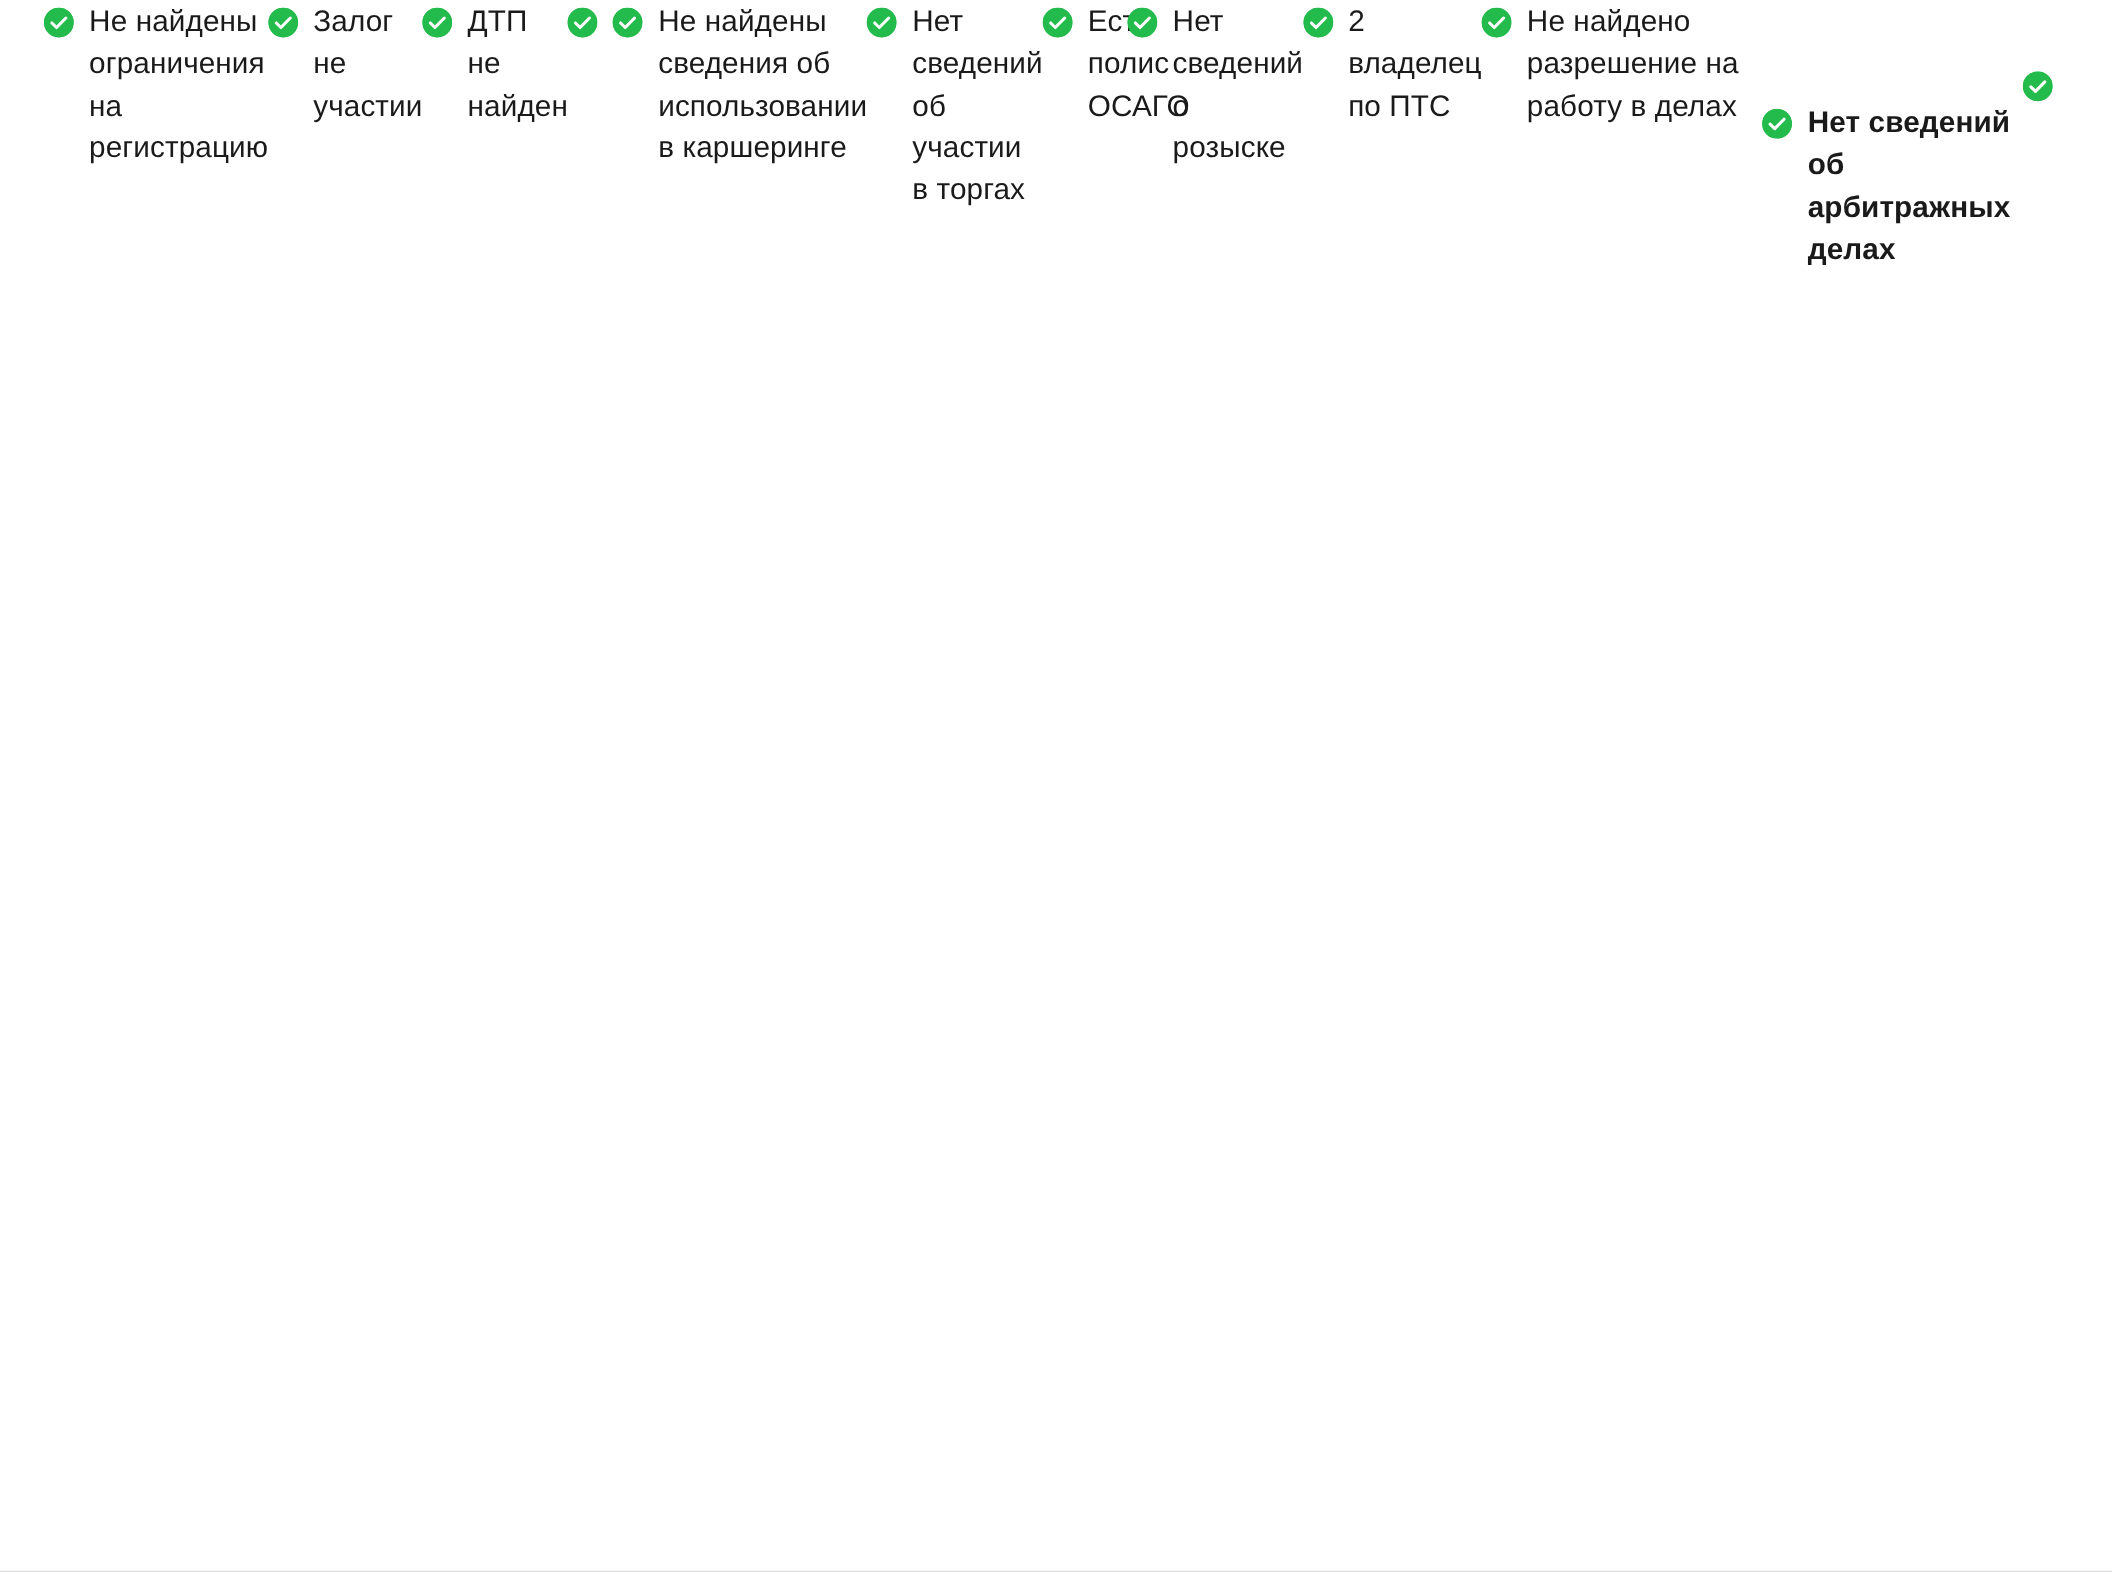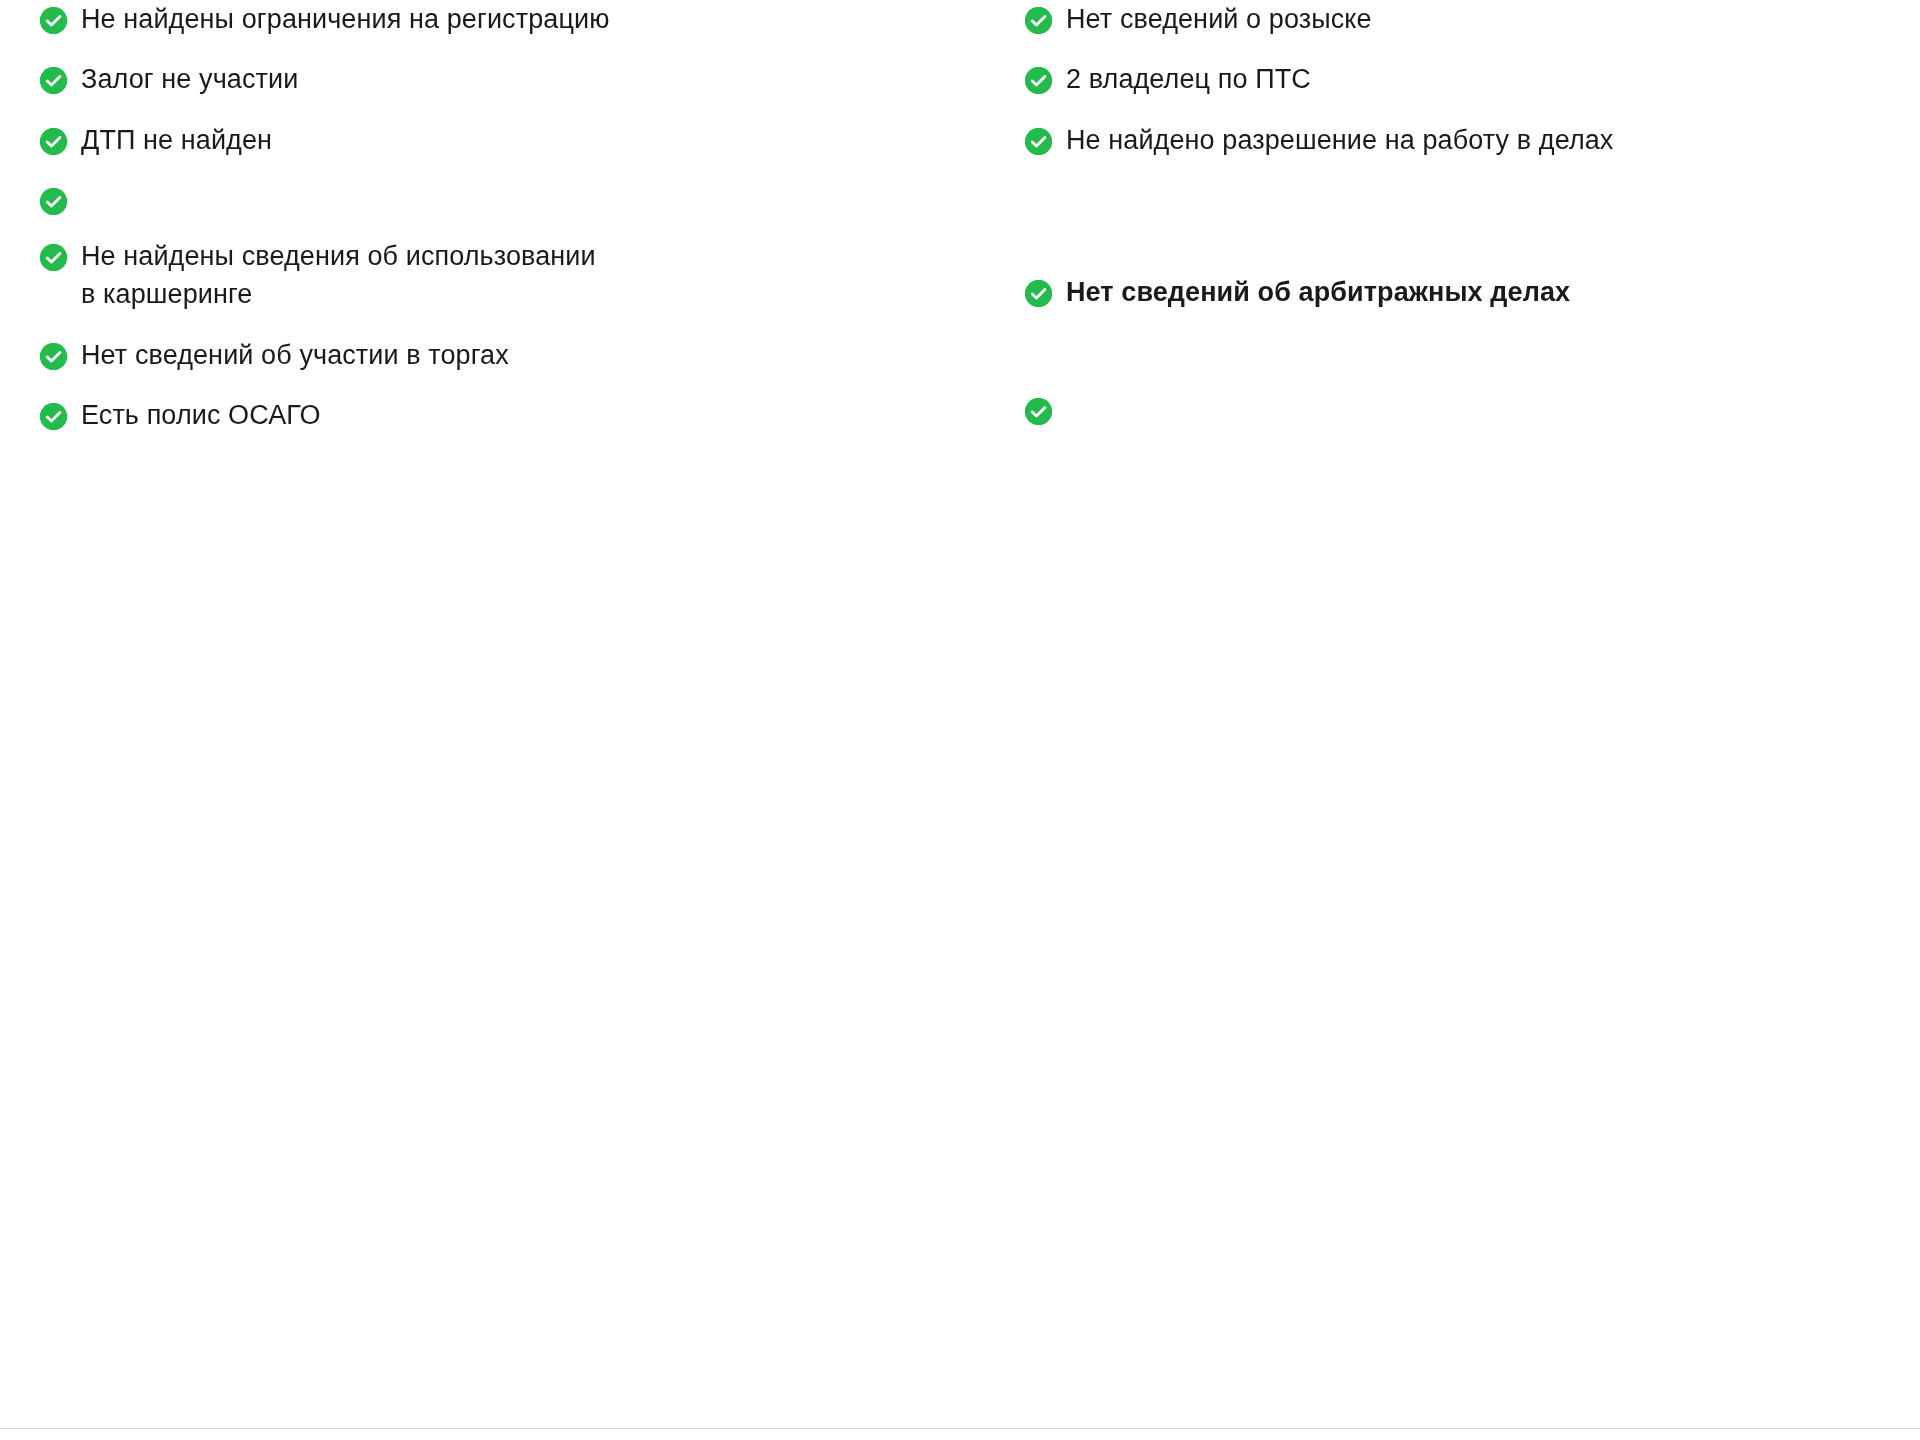--- a/index.html
+++ b/index.html
@@ -33,21 +33,21 @@
     left: 40px;
     top: 0px;
     width: 1840px;
     display: flex;
     flex-direction: row;
     align-items: flex-start;
   }
 
   .checks-col {
     display: flex;
-    flex-direction: column;
+    flex-direction: row;
   }
 
   .checks-col.left {
     width: 985px;
     flex: 0 0 985px;
   }
 
   .checks-col.right {
     width: 855px;
     flex: 0 0 855px;

